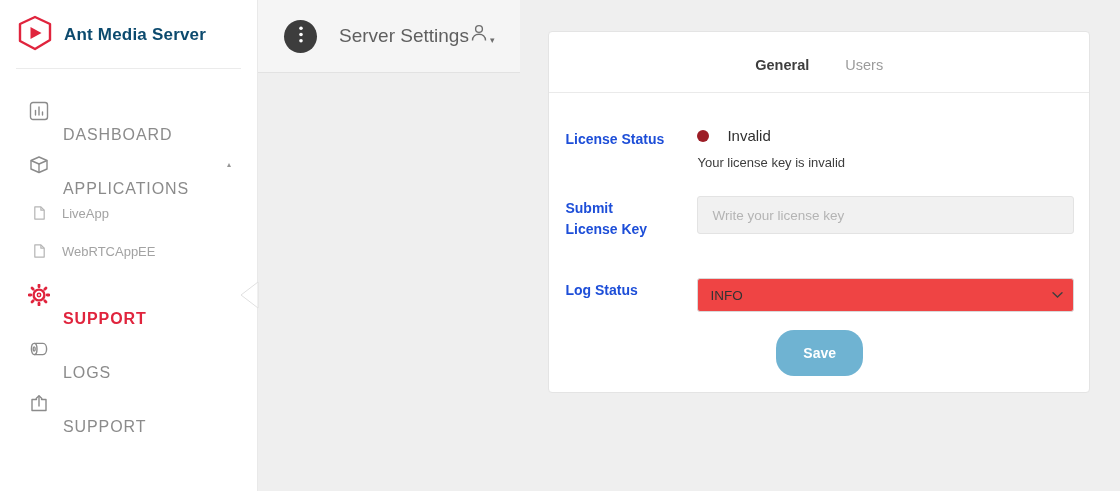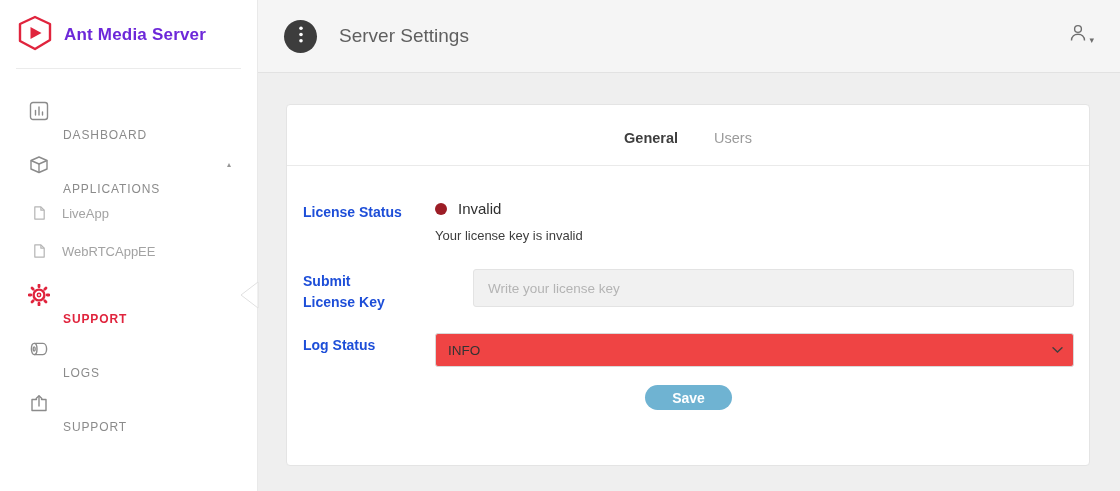--- a/index.html
+++ b/index.html
@@ -12,41 +12,41 @@
     -webkit-font-smoothing: antialiased;
   }
   .app { display: flex; width: 1120px; height: 491px; }
 
   
   .sidebar {
     width: 258px; flex-shrink: 0; background: #ffffff;
     border-right: 1px solid #e9e9e9; position: relative; z-index: 2;
   }
   .logo-row { display: flex; align-items: center; gap: 10px; padding: 15px 16px 13px 16px; cursor: pointer; }
-  .brand-name { color: #6d28d9; font-size: 17px; font-weight: 600; letter-spacing: 0.2px; }
+  .brand-name { color: #0c4a6e; font-size: 17px; font-weight: 600; letter-spacing: 0.2px; }
   .sidebar-divider { height: 1px; background: #ebebeb; margin: 0 16px; }
   nav { padding-top: 22px; }
   .nav-item {
     display: flex; align-items: center; height: 40px;
     padding: 0 26px 0 28px; margin-bottom: 14px; cursor: pointer; position: relative;
   }
   .nav-item .icon { width: 22px; display: flex; justify-content: center; margin-right: 13px; flex-shrink: 0; }
-  .nav-label { font-size: 12px; letter-spacing: 0.9px; color: #8b8b8b; font-weight: 500; margin-top: 48px; }
+  .nav-label { font-size: 16px; letter-spacing: 0.9px; color: #8b8b8b; font-weight: 500; margin-top: 48px; }
   .nav-sub {
     display: flex; align-items: center; height: 28px;
     padding: 0 26px 0 30px; margin-bottom: 10px; cursor: pointer;
   }
   .nav-sub .icon { width: 18px; display: flex; justify-content: center; margin-right: 14px; flex-shrink: 0; }
   .nav-sub-label { font-size: 13px; color: #a3a3a3; }
   .nav-item.active .nav-label { color: #e0243d; font-weight: 700; }
   .caret-up { margin-left: auto; font-size: 8px; color: #969696; line-height: 1; }
   .active-notch { position: absolute; right: -3px; top: 50%; transform: translateY(-50%); line-height: 0; }
 
   
-  .main { flex: 1; display: flex; flex-direction: column; background: #efefef; min-width: 0; }
+  .main { flex: 1; display: flex; flex-direction: row; background: #efefef; min-width: 0; }
   header {
     height: 73px; flex-shrink: 0; background: #f5f5f5;
     border-bottom: 1px solid #e2e2e2;
     display: flex; align-items: center; padding: 0 26px;
   }
   .menu-btn {
     width: 33px; height: 33px; border-radius: 50%; background: #3d3d3d;
     border: none; display: flex; align-items: center; justify-content: center; cursor: pointer; padding: 0;
   }
   .page-title { margin-left: 22px; font-size: 19px; color: #5f5f5f; font-weight: 500; }
@@ -59,29 +59,29 @@
     background: #ffffff; border: 1px solid #e4e4e4; border-radius: 4px;
     height: 362px;
   }
   .tabs { display: flex; justify-content: center; gap: 36px; padding: 25px 0 19px 0; border-bottom: 1px solid #eaeaea; }
   .tab { font-size: 14.5px; color: #9b9b9b; cursor: pointer; }
   .tab.active { color: #3e3e3e; font-weight: 700; }
 
   .card-body { padding: 34px 15px 0 16px; }
   .form-row { display: flex; align-items: flex-start; }
   .row-license { margin-bottom: 26px; }
-  .row-key { margin-bottom: 20px; gap: 38px; }
+  .row-key { margin-bottom: 38px; }
   .form-label {
     width: 132px; flex-shrink: 0; font-size: 14px; font-weight: 600;
     color: #1d4ed8; line-height: 1.5; padding-top: 2px;
   }
   .form-label .wrap-narrow { display: block; max-width: 90px; }
   .field-col { flex: 1; min-width: 0; }
 
-  .status-line { display: flex; align-items: center; gap: 11px; }
+  .status-line { display: flex; align-items: center; gap: 18px; }
   .status-dot { width: 12px; height: 12px; border-radius: 50%; background: #9c1d26; flex-shrink: 0; }
   .status-value { font-size: 15px; color: #2f2f2f; }
   .status-msg { margin-top: 11px; font-size: 13px; color: #3d3d3d; }
 
   .license-input {
     width: 100%; height: 38px; background: #f1f1f1;
     border: 1px solid #e3e3e3; border-radius: 3px;
     padding: 8px 14px; font-size: 13.5px; color: #333;
     font-family: "Liberation Sans", sans-serif; outline: none;
   }
@@ -92,21 +92,21 @@
     width: 100%; height: 34px; appearance: none; -webkit-appearance: none; -moz-appearance: none;
     background: #ef4444; border: 1px solid #d9d9d9; border-radius: 3px;
     padding: 0 30px 0 12px; font-size: 13.5px; color: #333;
     font-family: "Liberation Sans", sans-serif; outline: none; cursor: pointer;
   }
   .select-chevron { position: absolute; right: 11px; top: 50%; transform: translateY(-50%); pointer-events: none; line-height: 0; }
 
   .save-btn {
     display: block; margin: 18px auto 0 auto;
     background: #6fb3d2; color: #ffffff; border: none; cursor: pointer;
-    height: 25px; padding: 0 27px; border-radius: 18px;
+    height: 46px; padding: 0 27px; border-radius: 18px;
     font-size: 14px; font-weight: 600; font-family: "Liberation Sans", sans-serif;
   }
 </style>
 </head>
 <body>
 
 <div class="app">
 
   <aside class="sidebar">
     <div class="logo-row">

